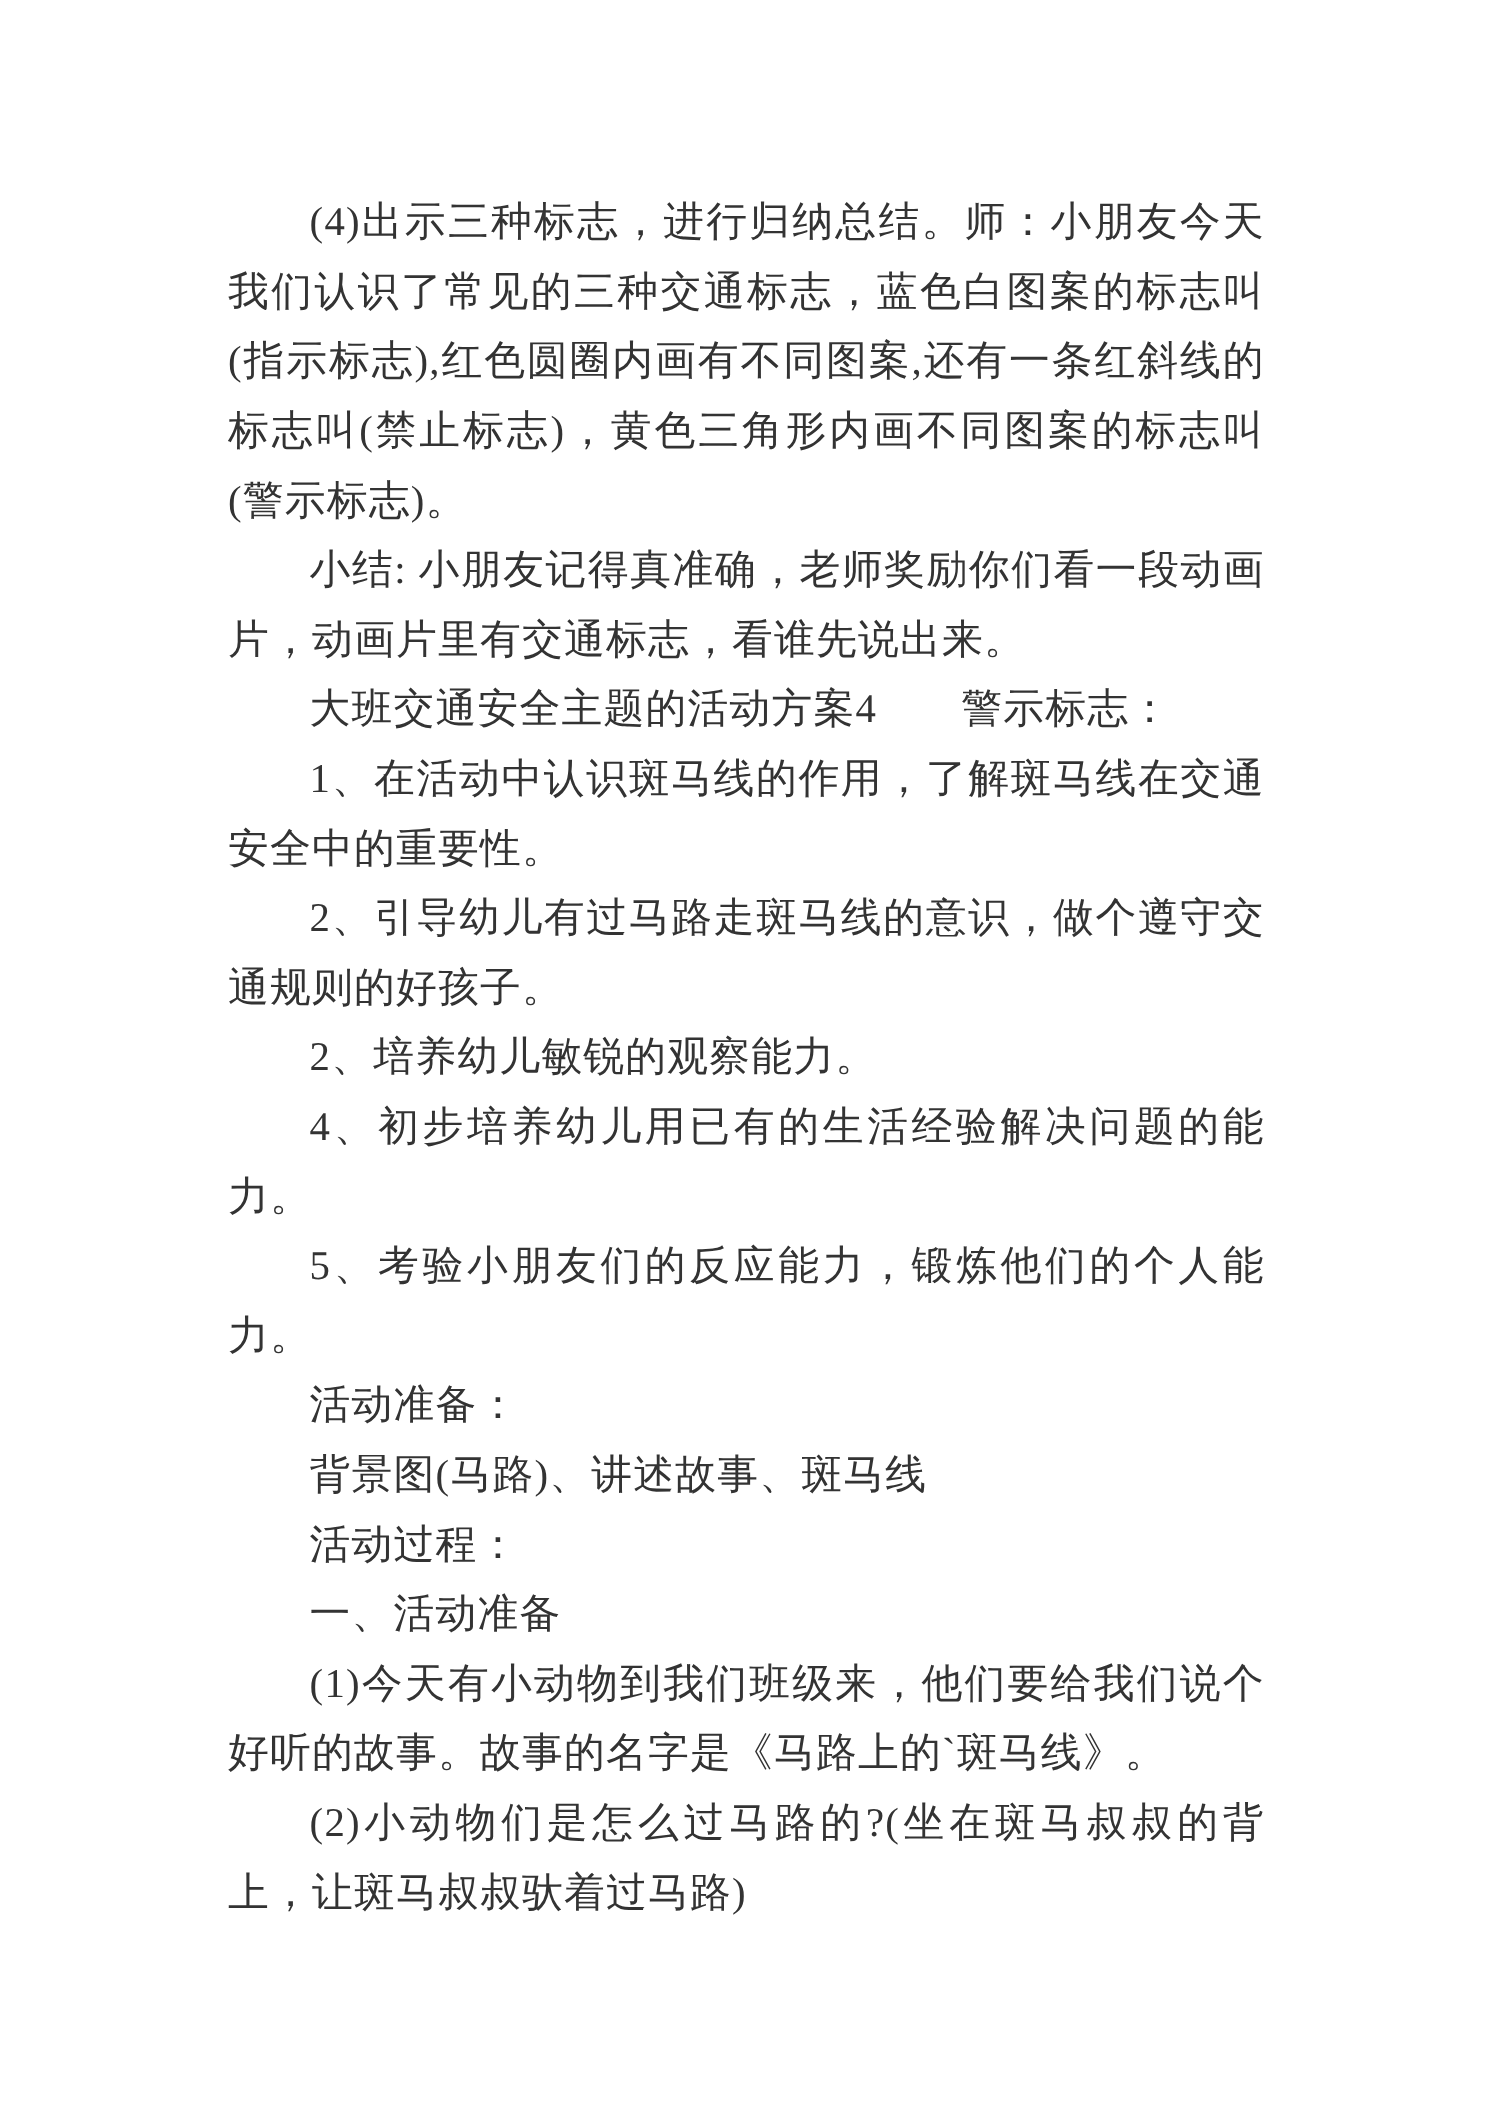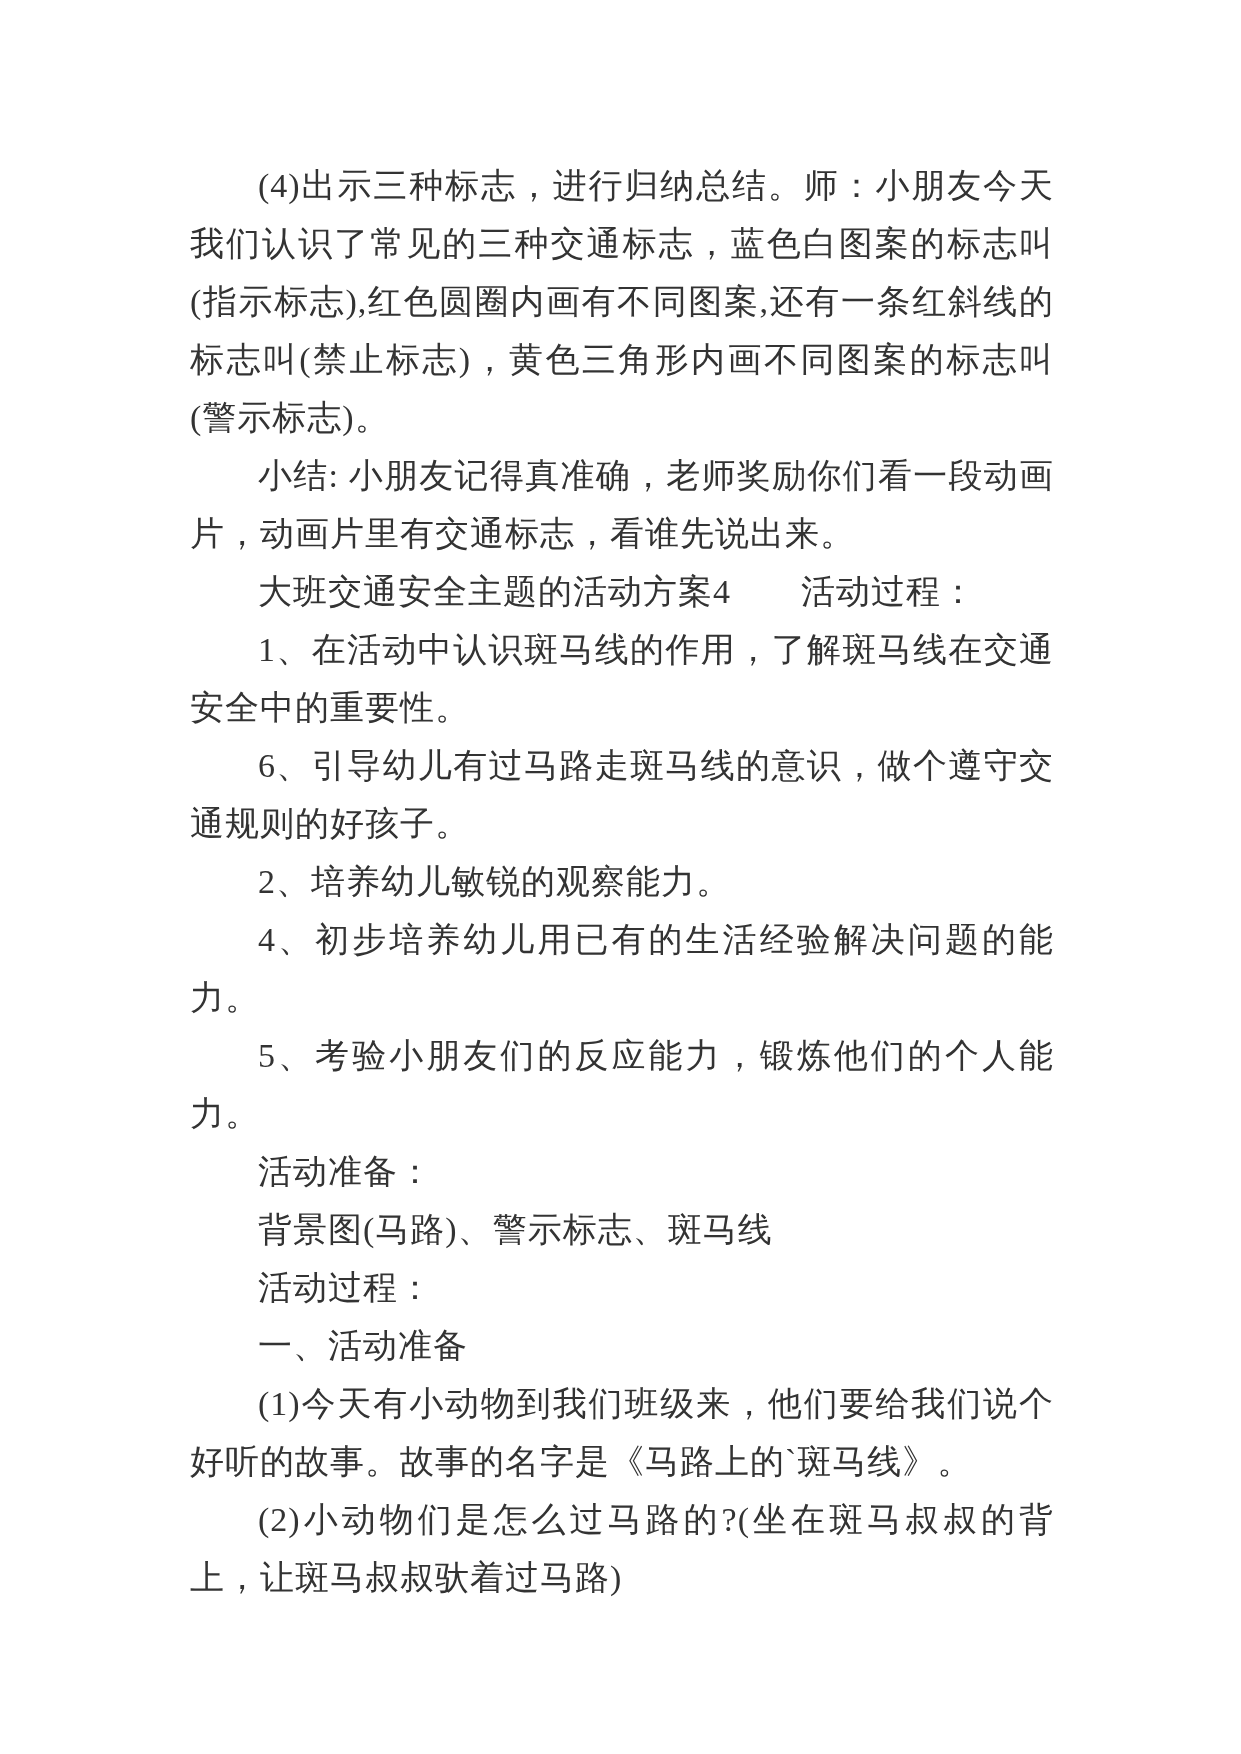--- a/index.html
+++ b/index.html
@@ -36,26 +36,26 @@
     word-break: break-all;
   }
 </style>
 </head>
 <body style="background: rgb(255, 255, 255);">
 
 <main class="page">
   <div class="doc-body" id="doc-body">
       <p class="para" style="color: rgb(51, 51, 51);">(4)出示三种标志，进行归纳总结。师：小朋友今天我们认识了常见的三种交通标志，蓝色白图案的标志叫(指示标志),红色圆圈内画有不同图案,还有一条红斜线的标志叫(禁止标志)，黄色三角形内画不同图案的标志叫(警示标志)。</p>
       <p class="para" style="color: rgb(51, 51, 51);">小结: 小朋友记得真准确，老师奖励你们看一段动画片，动画片里有交通标志，看谁先说出来。</p>
-      <p class="para" style="color: rgb(51, 51, 51);">大班交通安全主题的活动方案4　　活动过程：</p>
+      <p class="para" style="color: rgb(51, 51, 51);">大班交通安全主题的活动方案4　　警示标志：</p>
       <p class="para" style="color: rgb(51, 51, 51);">1、在活动中认识斑马线的作用，了解斑马线在交通安全中的重要性。</p>
-      <p class="para" style="color: rgb(51, 51, 51);">6、引导幼儿有过马路走斑马线的意识，做个遵守交通规则的好孩子。</p>
+      <p class="para" style="color: rgb(51, 51, 51);">2、引导幼儿有过马路走斑马线的意识，做个遵守交通规则的好孩子。</p>
       <p class="para" style="color: rgb(51, 51, 51);">2、培养幼儿敏锐的观察能力。</p>
       <p class="para" style="color: rgb(51, 51, 51); font-family: Liberation Serif, serif;">4、初步培养幼儿用已有的生活经验解决问题的能力。</p>
       <p class="para" style="color: rgb(51, 51, 51);">5、考验小朋友们的反应能力，锻炼他们的个人能力。</p>
       <p class="para" style="color: rgb(51, 51, 51);">活动准备：</p>
-      <p class="para" style="color: rgb(51, 51, 51);">背景图(马路)、警示标志、斑马线</p>
+      <p class="para" style="color: rgb(51, 51, 51);">背景图(马路)、讲述故事、斑马线</p>
       <p class="para" style="color: rgb(51, 51, 51);">活动过程：</p>
       <p class="para" style="color: rgb(51, 51, 51);">一、活动准备</p>
       <p class="para" style="color: rgb(51, 51, 51);">(1)今天有小动物到我们班级来，他们要给我们说个好听的故事。故事的名字是《马路上的`斑马线》。</p>
       <p class="para" style="color: rgb(51, 51, 51);">(2)小动物们是怎么过马路的?(坐在斑马叔叔的背上，让斑马叔叔驮着过马路)</p>
     </div>
 </main>
 
 </body></html>

